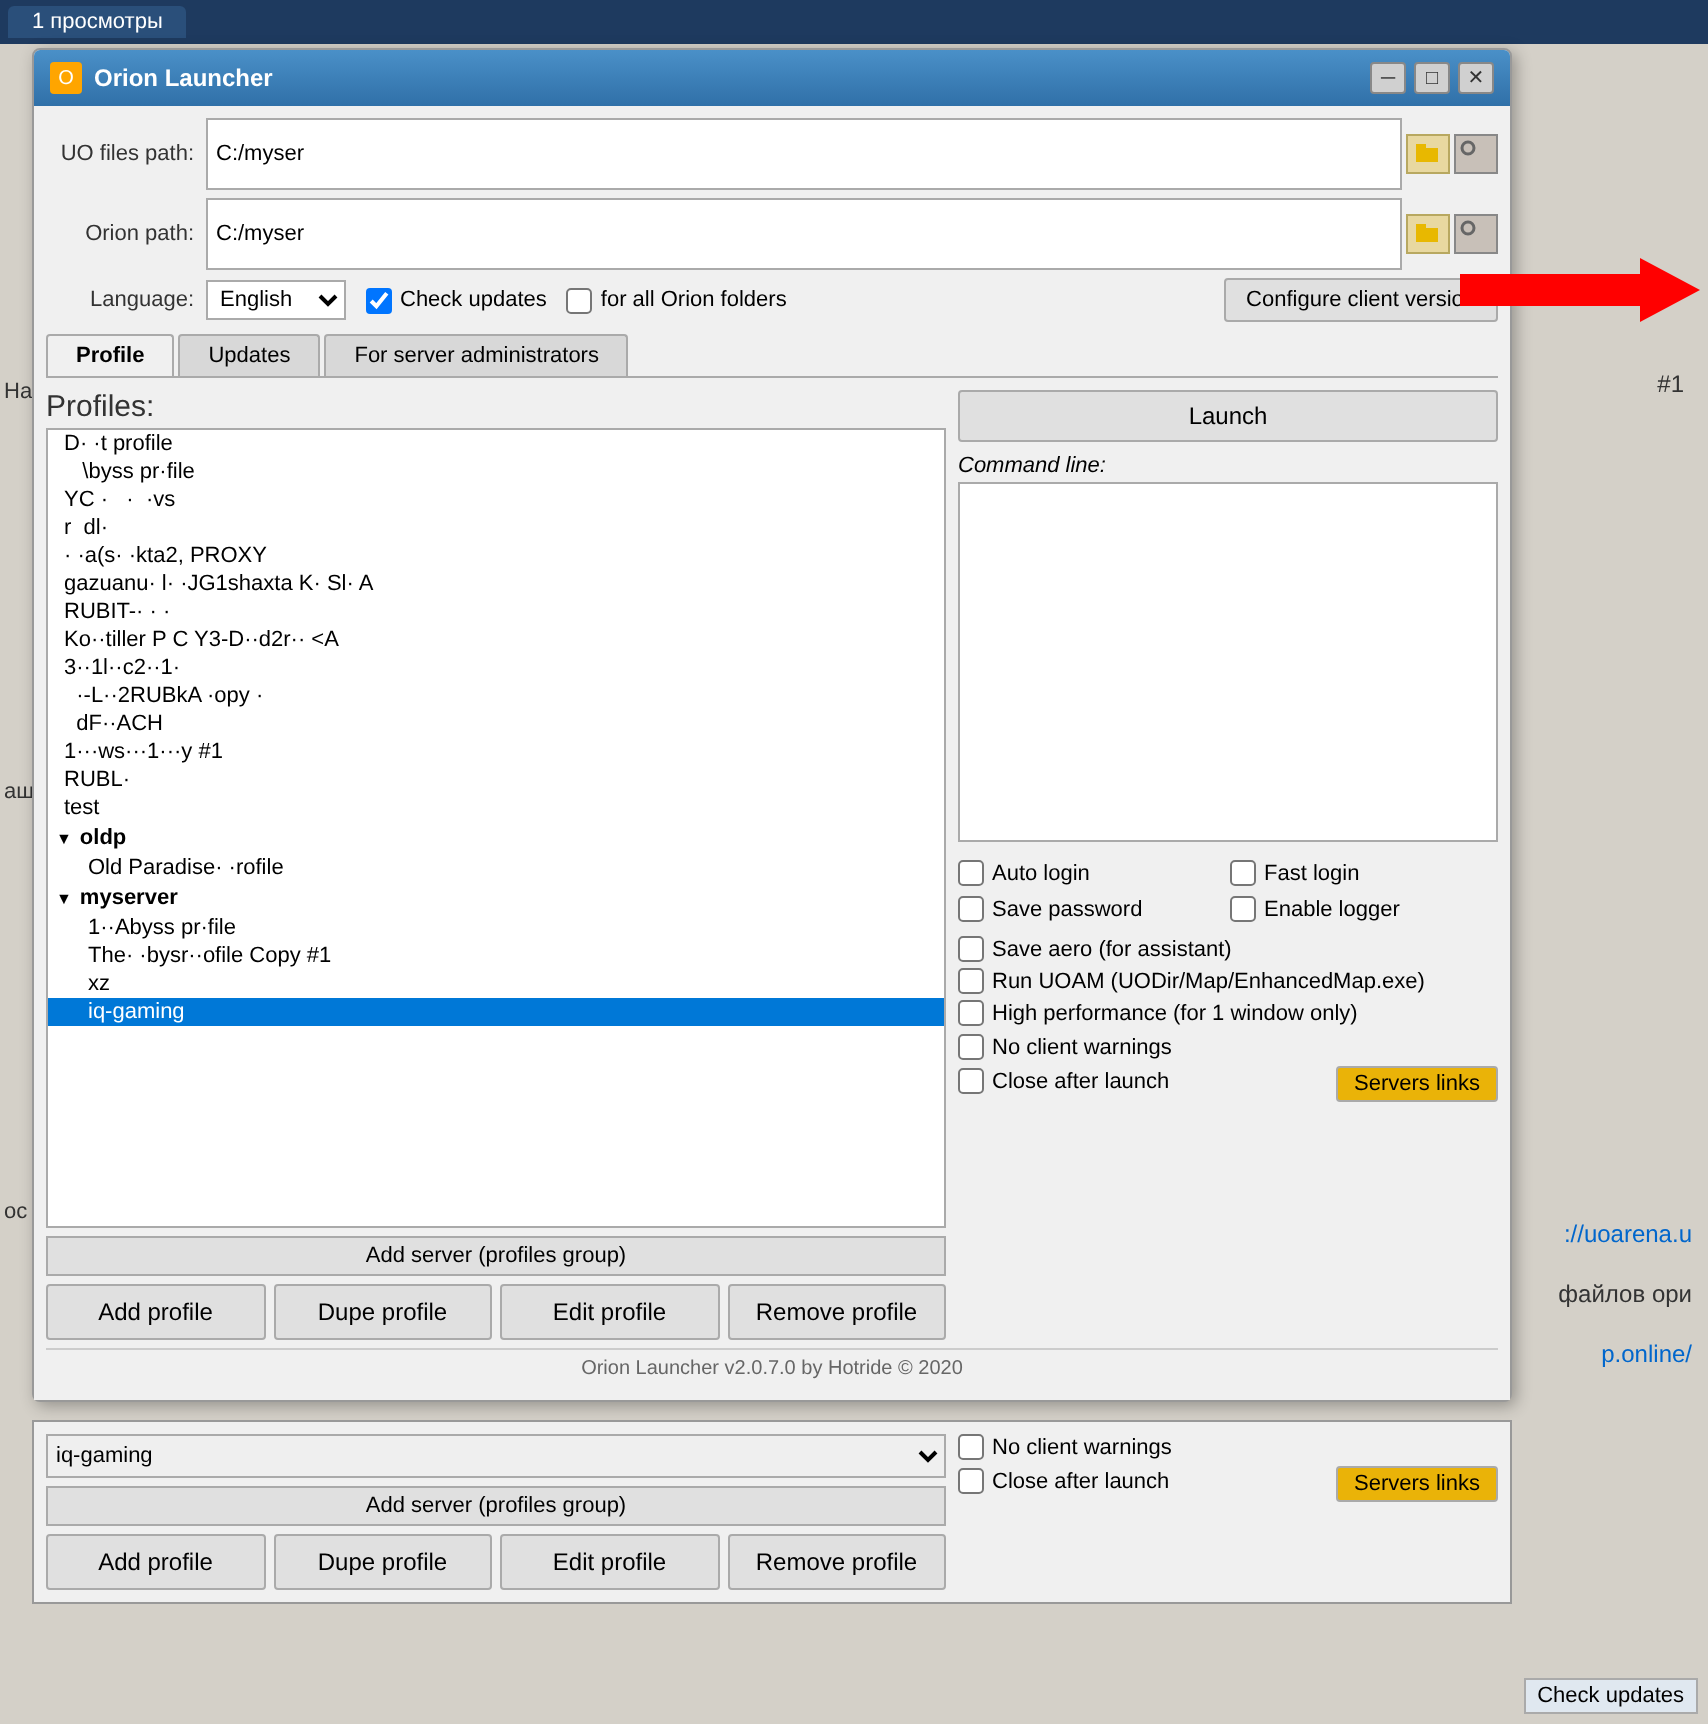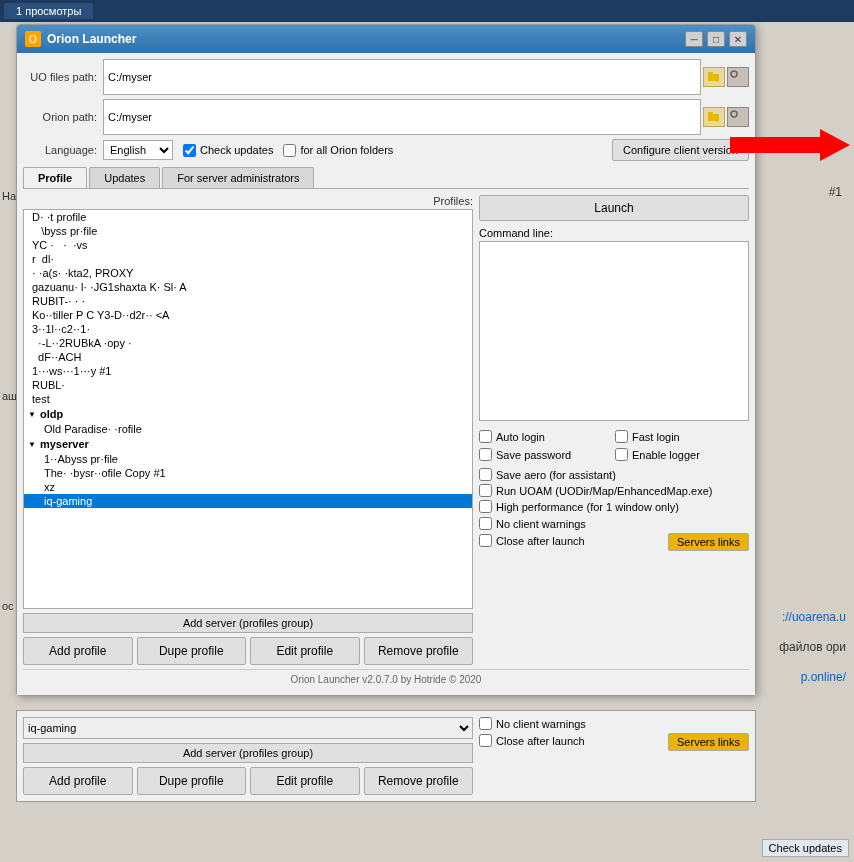--- a/index.html
+++ b/index.html
@@ -230,22 +230,22 @@
       gap: 6px;
       margin-top: 6px;
     }
 
     
     .left-panel {
       width: 450px;
     }
 
     .profiles-label {
-      text-align: right;
-      font-size: 11px;
+      text-align: left;
+      font-size: 15px;
       margin-bottom: 2px;
       color: #333;
     }
 
     .profiles-list {
       width: 100%;
       height: 400px;
       border: 1px solid #aaa;
       background: white;
       overflow-y: auto;
@@ -309,20 +309,21 @@
       border: 1px solid #aaa;
       font-size: 12px;
       cursor: pointer;
       margin-bottom: 6px;
       border-radius: 2px;
     }
 
     .cmd-label {
       font-size: 11px;
       margin-bottom: 2px;
+      font-style: italic;
     }
 
     .cmd-textarea {
       width: 100%;
       height: 180px;
       border: 1px solid #aaa;
       background: white;
       resize: none;
       font-size: 11px;
       margin-bottom: 6px;

